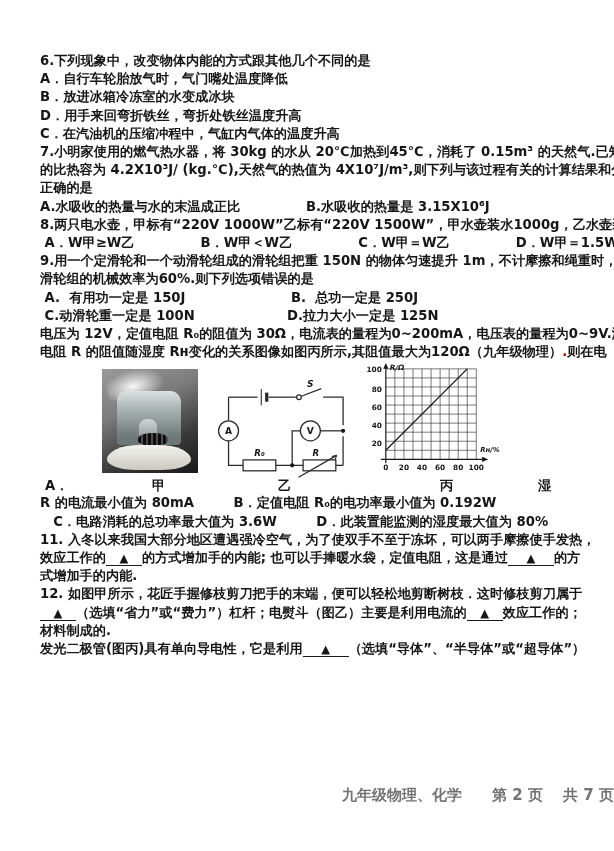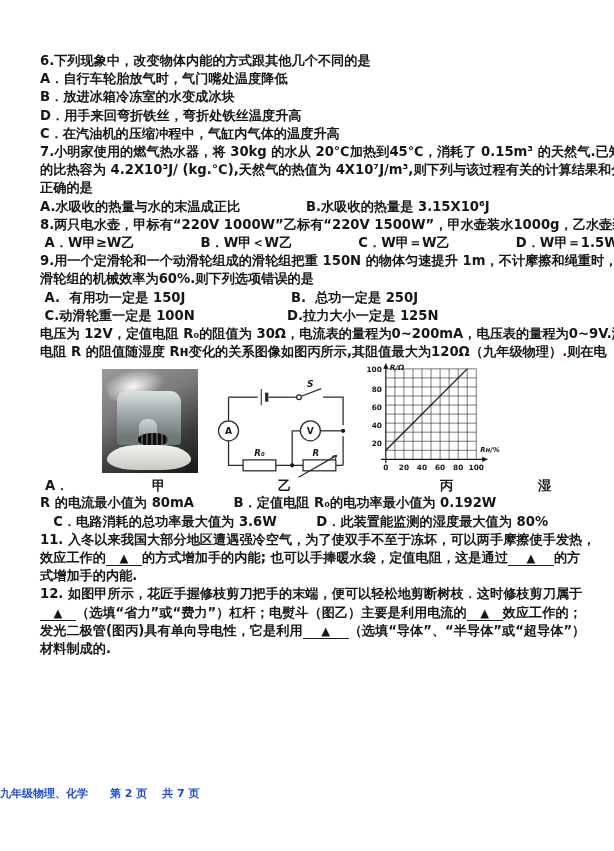--- a/index.html
+++ b/index.html
@@ -38,22 +38,22 @@
     background:repeating-linear-gradient(90deg,#0d0d0d 0 3px,#4d4d4d 3px 5px);}
   .ph-base{position:absolute;left:5px;top:76px;width:84px;height:25px;
     background:linear-gradient(#f4f4ef,#c9c9c0);
     border-radius:50% 50% 46% 46% / 75% 75% 55% 55%;}
   .circuit{position:absolute;left:172px;top:18px;}
   .graph{position:absolute;left:316px;top:0px;}
   svg text{font-family:"DejaVu Sans","Liberation Sans",sans-serif;fill:#161616;}
   .figrow{position:relative;height:17px;white-space:pre;}
   .figrow span{position:absolute;top:0;}
   .footer{
-    position:absolute;left:0;right:0;top:786px;text-align:left;
-    font-size:11px;font-weight:700;color:#1d4ed8;white-space:pre;
+    position:absolute;left:0;right:0;top:786px;text-align:right;
+    font-size:15px;font-weight:700;color:#737373;white-space:pre;
   }
 </style>
 </head>
 <body>
 
 <div class="page">
   <div class="content">
 
     <div>
       <div class="ln">6.下列现象中，改变物体内能的方式跟其他几个不同的是</div>
@@ -177,19 +177,19 @@
 
     <div>
       <div class="ln">11. 入冬以来我国大部分地区遭遇强冷空气，为了使双手不至于冻坏，可以两手摩擦使手发热，</div>
       <div class="ln"><span>效应工作的</span><span class="blank">▲</span><span>的方式增加手的内能; 也可以手捧暖水袋，定值电阻，这是通过</span><span class="blank wide">▲</span><span>的方</span></div>
       <div class="ln">式增加手的内能.</div>
     </div>
 
     <div>
       <div class="ln">12. 如图甲所示，花匠手握修枝剪刀把手的末端，便可以轻松地剪断树枝．这时修枝剪刀属于</div>
       <div class="ln"><span class="blank">▲</span><span>（选填“省力”或“费力”）杠杆；电熨斗（图乙）主要是利用电流的</span><span class="blank">▲</span><span>效应工作的；</span></div>
+      <div class="ln">材料制成的.</div>
       <div class="ln"><span>发光二极管(图丙)具有单向导电性，它是利用</span><span class="blank wide">▲</span><span>（选填“导体”、“半导体”或“超导体”）</span></div>
-      <div class="ln">材料制成的.</div>
     </div>
   </div>
 
   <div class="footer">九年级物理、化学　　第 2 页　 共 7 页</div>
 </div>
 
 </body></html>

